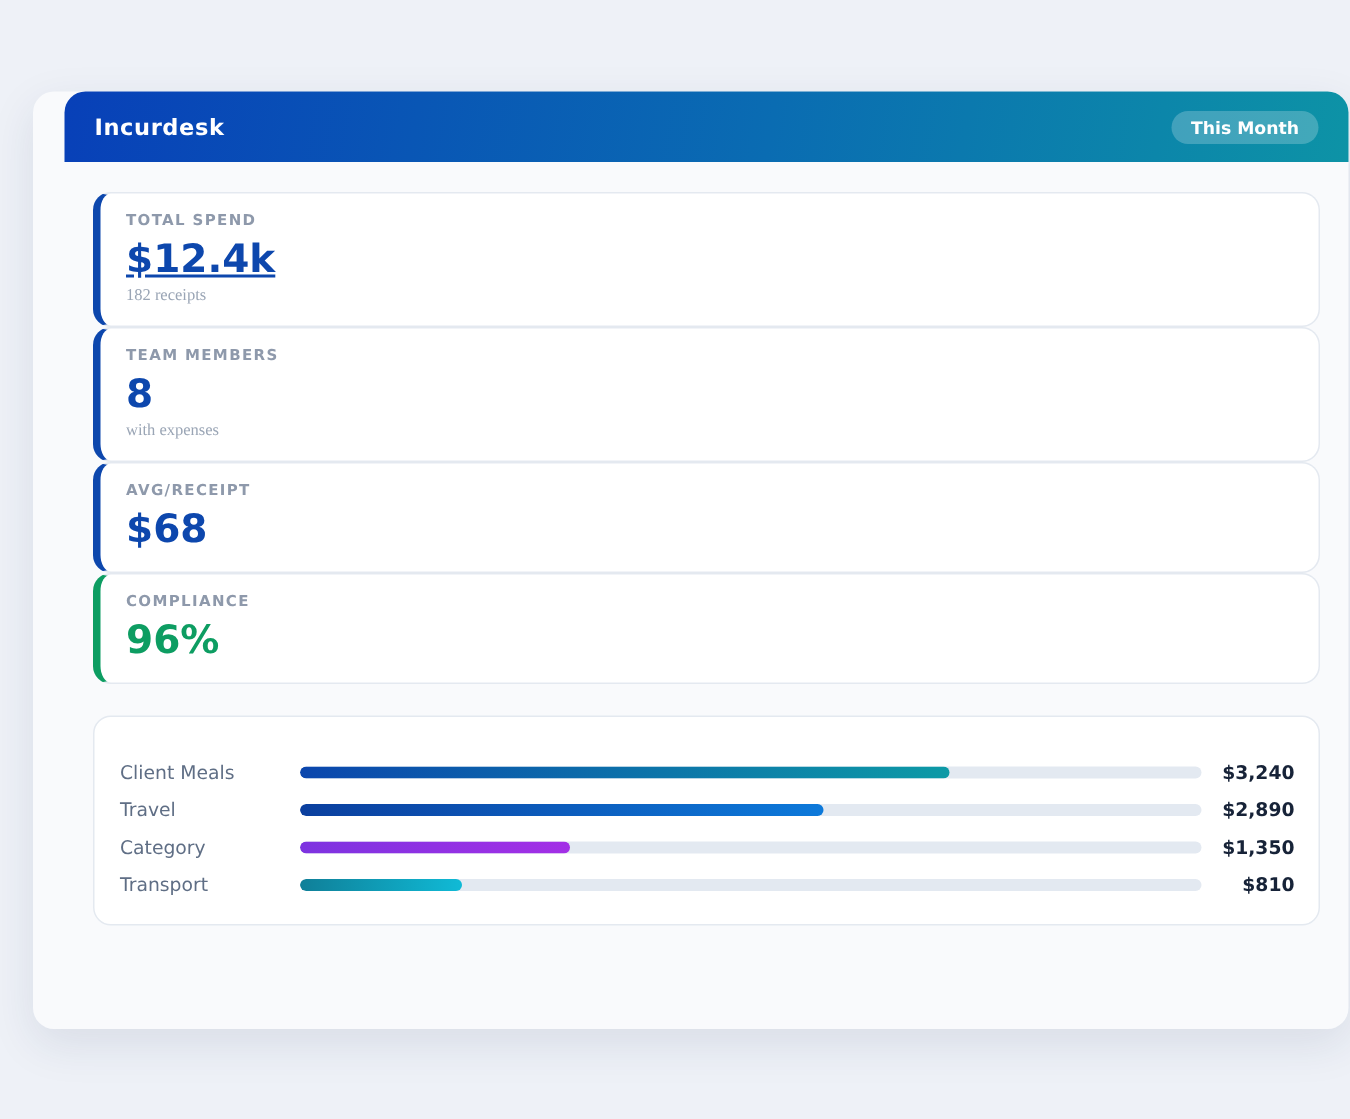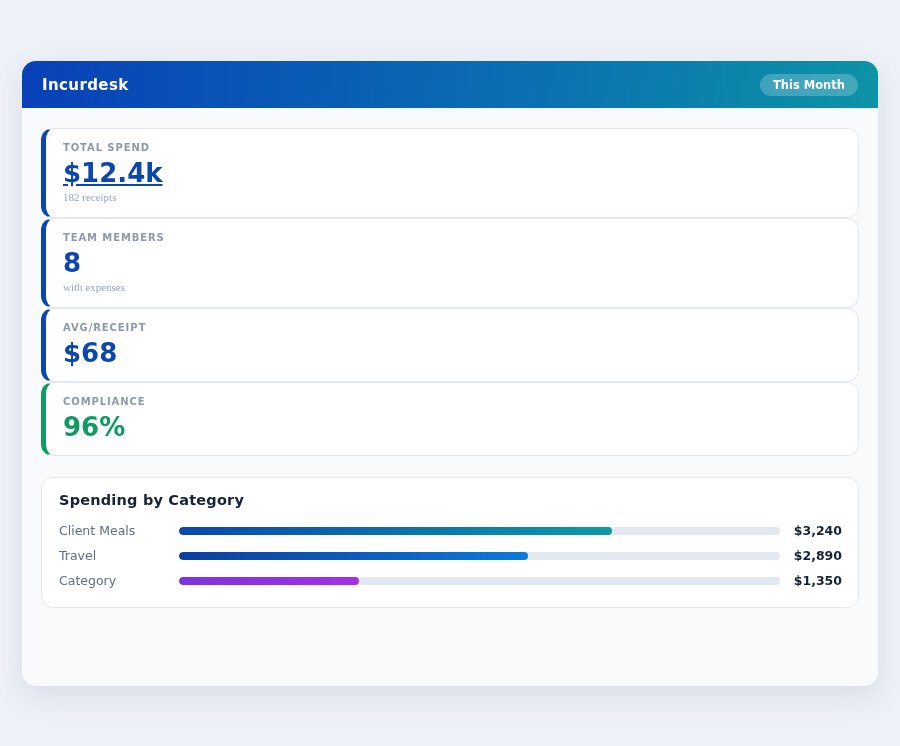--- a/index.html
+++ b/index.html
@@ -13,20 +13,21 @@
   }
   .app {
     position: absolute;
     left: 22px;
     top: 61px;
     width: 856px;
     height: 625px;
     background: #f9fafc;
     border-radius: 14px;
     box-shadow: 0 10px 30px rgba(30, 50, 90, 0.10);
+    padding-left: 21px;
   }
   .app-header {
     height: 47px;
     border-radius: 14px 14px 0 0;
     background: linear-gradient(100deg, #0840b8 0%, #0a6cb2 55%, #0d93a6 100%);
     display: flex;
     align-items: center;
     justify-content: space-between;
     padding: 0 20px;
     box-sizing: border-box;
@@ -148,21 +149,20 @@
           <div class="stat-label">AVG/RECEIPT</div>
           <div class="stat-value" style="color: rgb(13, 71, 173);">$68</div>
         </div>
         <div class="stat-card" style="border-left-color: rgb(13, 157, 98);">
           <div class="stat-label">COMPLIANCE</div>
           <div class="stat-value" style="color: rgb(13, 157, 98);">96%</div>
         </div>
       </section>
 
     <section class="chart-card">
-      <h2 class="chart-title">Spending by Category</h2>
       <div class="chart-rows" id="chart-rows">
           <div class="chart-row">
             <div class="chart-row-label">Client Meals</div>
             <div class="bar-track">
               <div class="bar-fill" style="width: 72%; background: linear-gradient(to right, rgb(11, 70, 173), rgb(13, 154, 166));"></div>
             </div>
             <div class="chart-row-value">$3,240</div>
           </div>
           <div class="chart-row">
             <div class="chart-row-label">Travel</div>
@@ -171,16 +171,23 @@
             </div>
             <div class="chart-row-value">$2,890</div>
           </div>
           <div class="chart-row">
             <div class="chart-row-label">Category</div>
             <div class="bar-track">
               <div class="bar-fill" style="width: 30%; background: linear-gradient(to right, rgb(125, 51, 224), rgb(163, 47, 230));"></div>
             </div>
             <div class="chart-row-value">$1,350</div>
           </div>
+          <div class="chart-row">
+            <div class="chart-row-label">Transport</div>
+            <div class="bar-track">
+              <div class="bar-fill" style="width: 18%; background: linear-gradient(to right, rgb(15, 127, 152), rgb(16, 186, 214));"></div>
+            </div>
+            <div class="chart-row-value">$810</div>
+          </div>
         </div>
     </section>
   </main>
 </div>
 
 </body></html>

